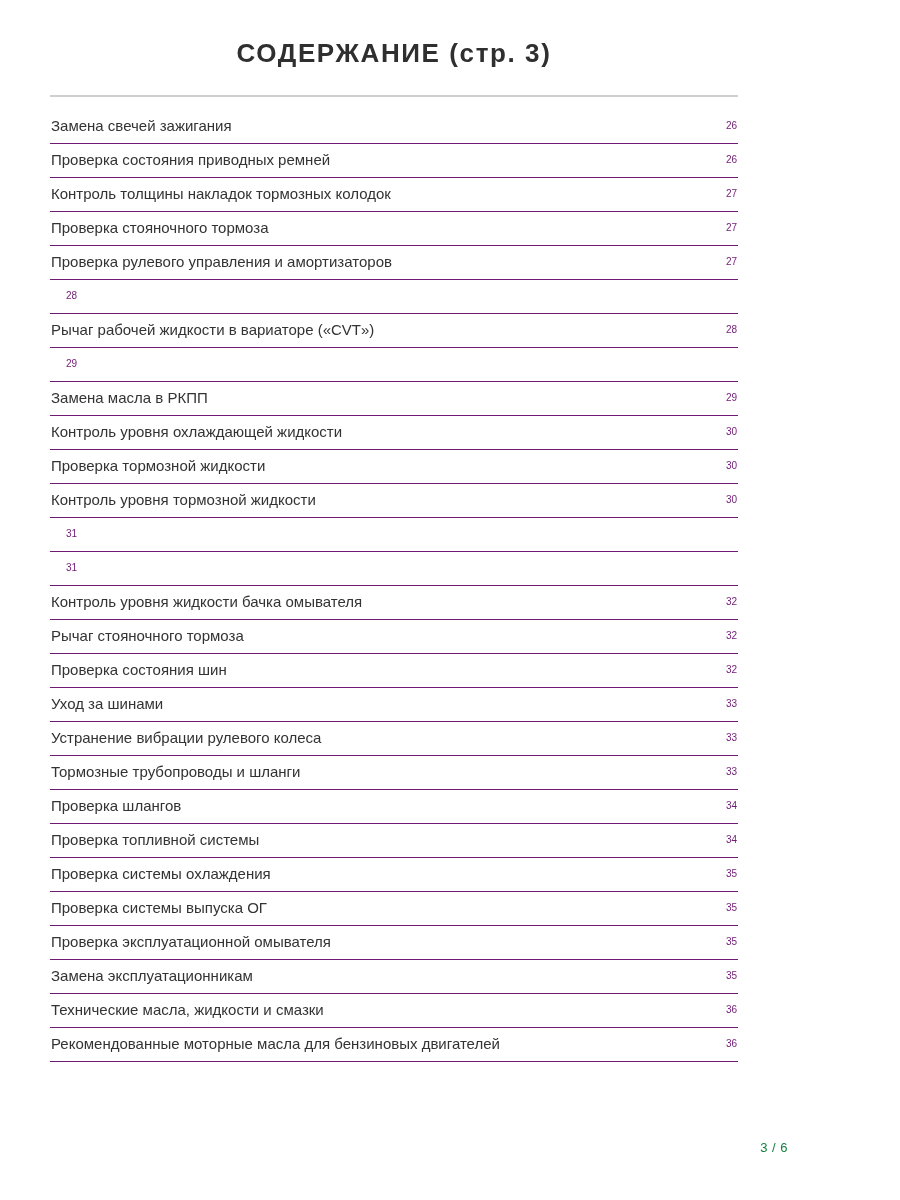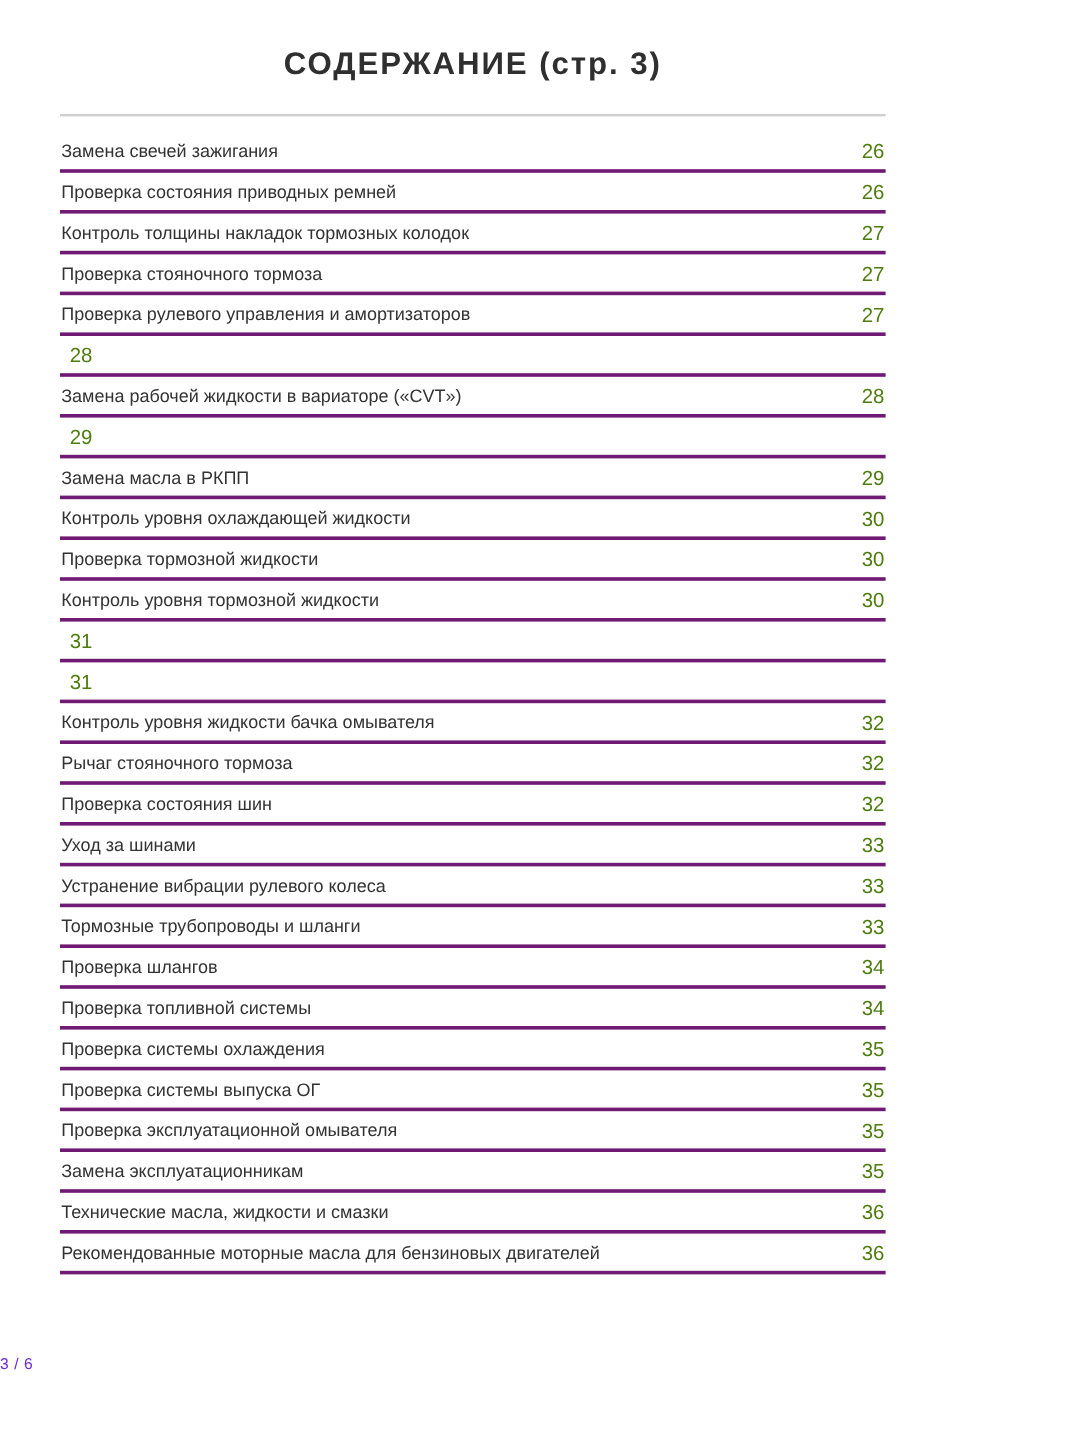--- a/index.html
+++ b/index.html
@@ -42,48 +42,48 @@
     width: 100%;
   }
   .toc {
     margin-top: 13px;
     width: 100%;
     display: flex;
     flex-direction: column;
   }
   .toc-row {
     display: flex;
-    align-items: flex-start;
+    align-items: flex-end;
     justify-content: space-between;
     height: 34px;
     box-sizing: border-box;
-    border-bottom: 3px solid #701a75;
+    border-bottom: 1px solid #701a75;
     padding: 0 1px;
   }
   .toc-row .toc-label {
     font-size: 15px;
     color: #333333;
     white-space: nowrap;
     line-height: 34px;
   }
   .toc-row .toc-page {
-    font-size: 17px;
-    color: #4d7c0f;
+    font-size: 10px;
+    color: #701a75;
     line-height: 34px;
     min-width: 26px;
     text-align: right;
   }
   .footer {
     position: absolute;
     left: 0;
     right: 0;
-    bottom: 56px;
-    text-align: left;
+    bottom: 45px;
+    text-align: right;
     font-size: 13px;
-    color: #6d28d9;
+    color: #15803d;
     letter-spacing: 0.5px;
   }
 </style>
 </head>
 <body>
 
 <div class="page">
   <h1 class="doc-title">СОДЕРЖАНИЕ (стр. 3)</h1>
   <div class="title-rule"></div>
   <div class="toc" id="toc-list">
@@ -104,21 +104,21 @@
         <span class="toc-page">27</span>
       </div>
       <div class="toc-row">
         <span class="toc-label">Проверка рулевого управления и амортизаторов</span>
         <span class="toc-page">27</span>
       </div>
       <div class="toc-row">
         <span class="toc-page">28</span>
       </div>
       <div class="toc-row">
-        <span class="toc-label">Замена рабочей жидкости в вариаторе («CVT»)</span>
+        <span class="toc-label">Рычаг рабочей жидкости в вариаторе («CVT»)</span>
         <span class="toc-page">28</span>
       </div>
       <div class="toc-row">
         <span class="toc-page">29</span>
       </div>
       <div class="toc-row">
         <span class="toc-label">Замена масла в РКПП</span>
         <span class="toc-page">29</span>
       </div>
       <div class="toc-row">

